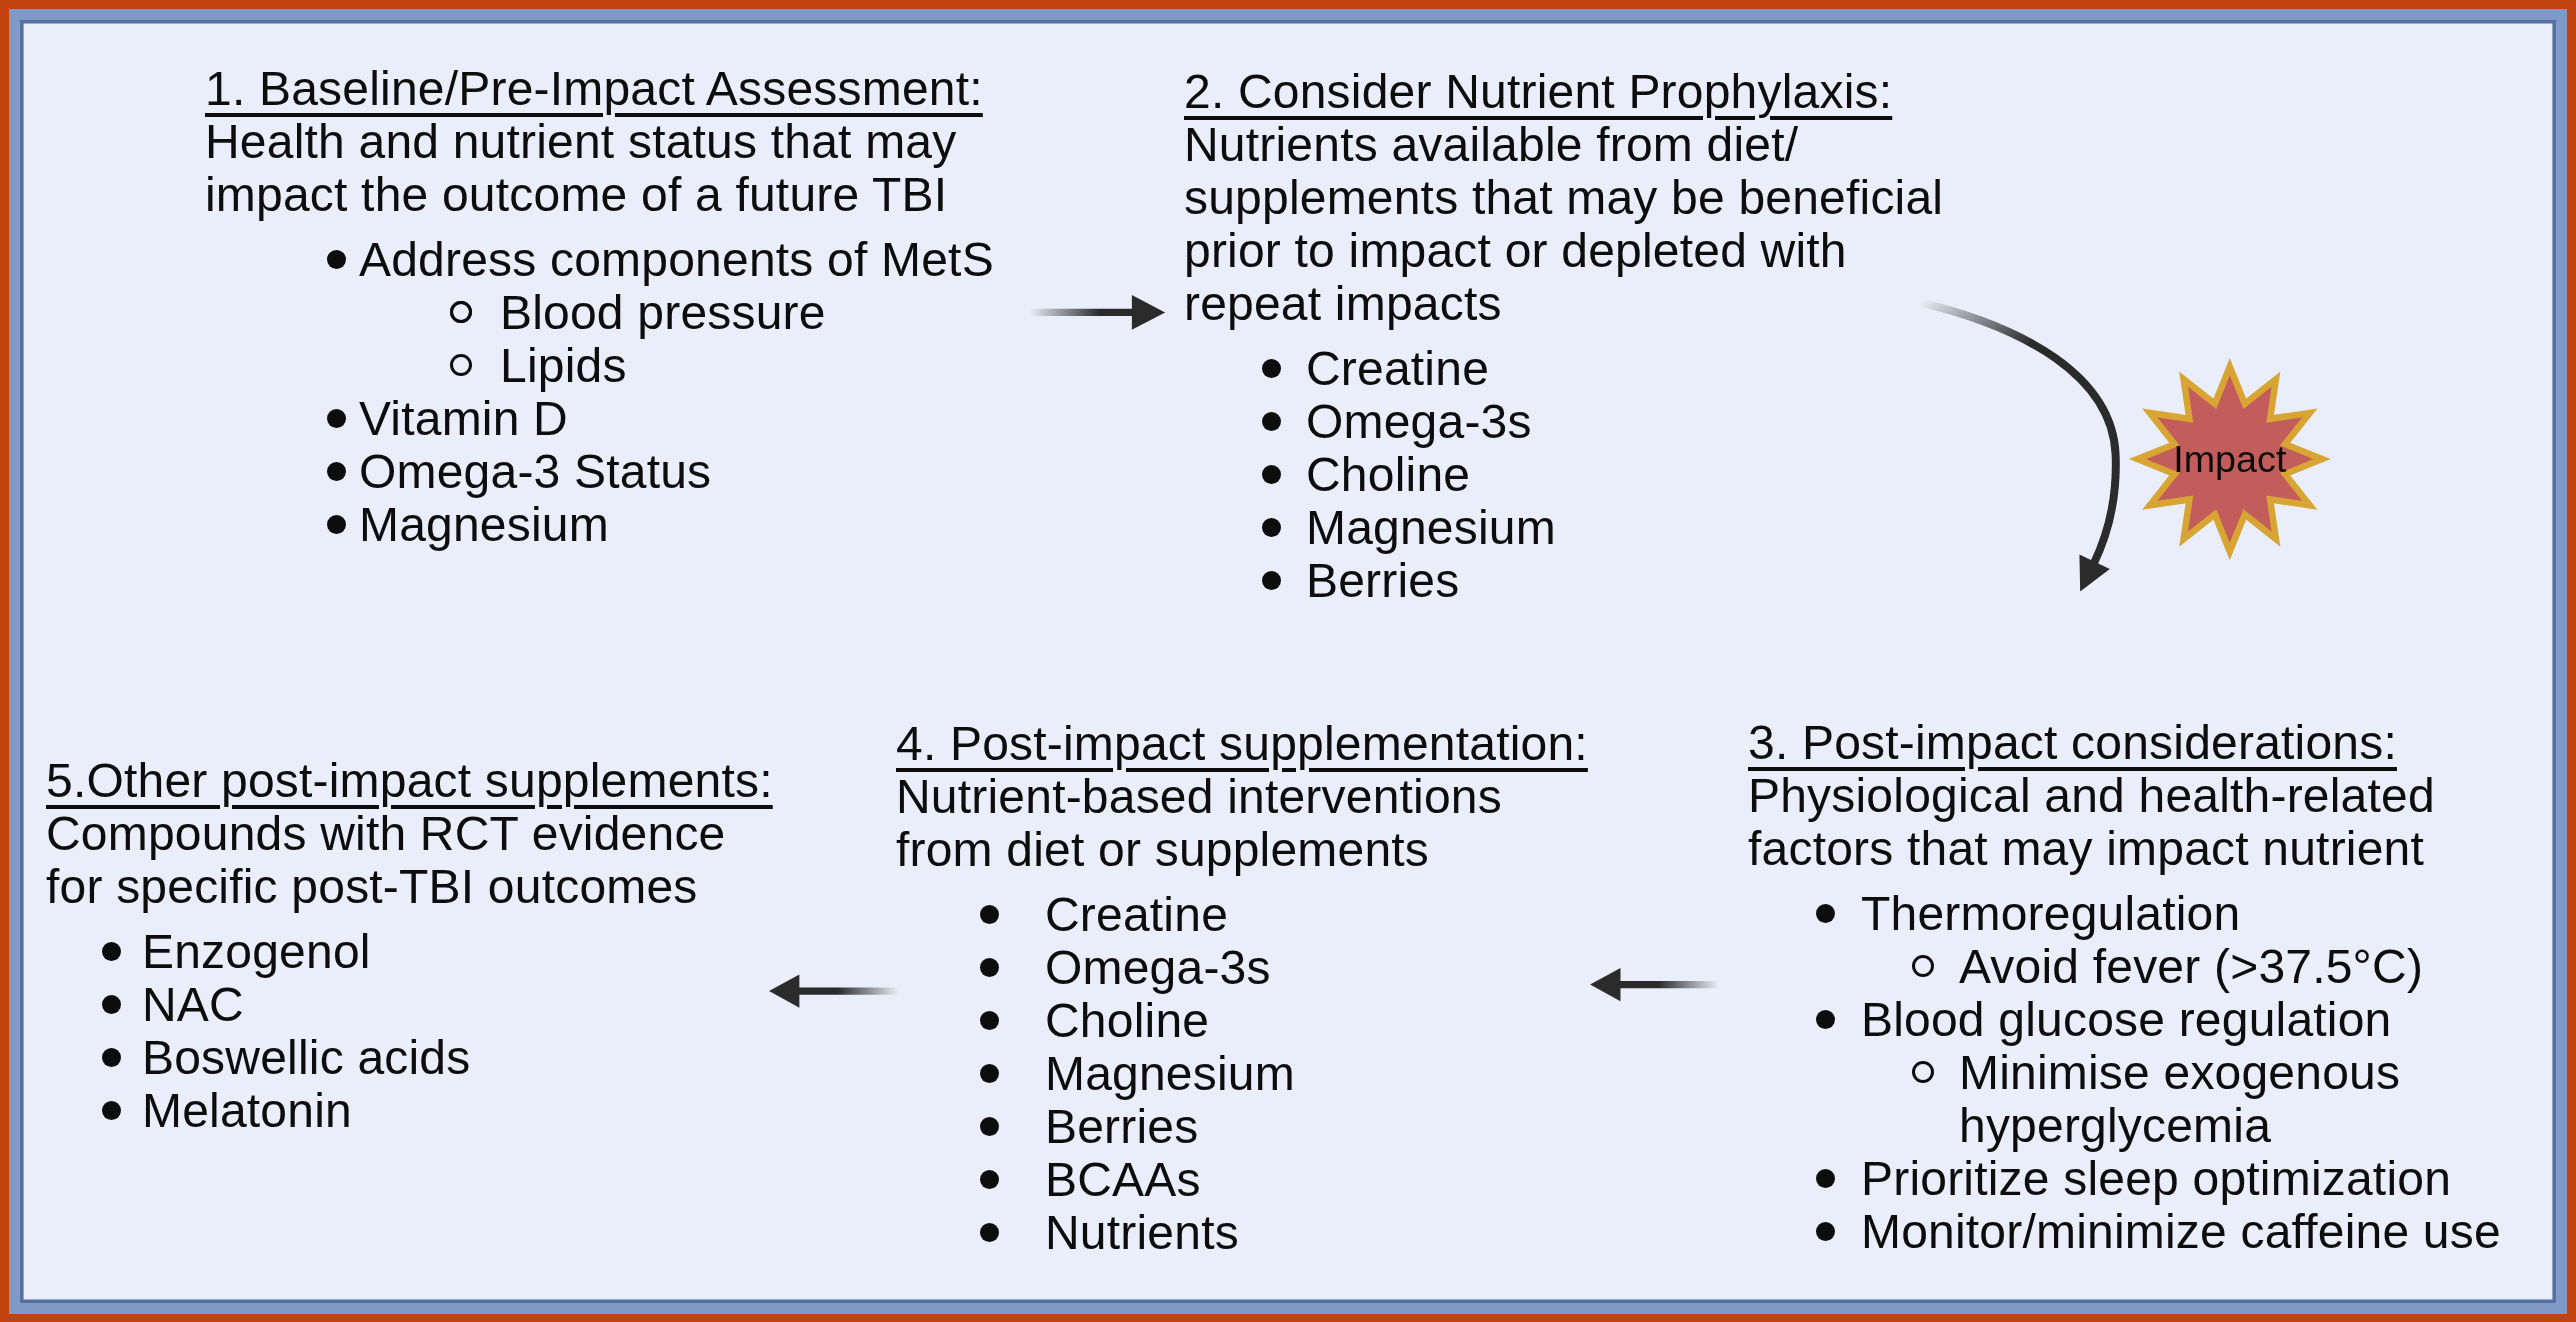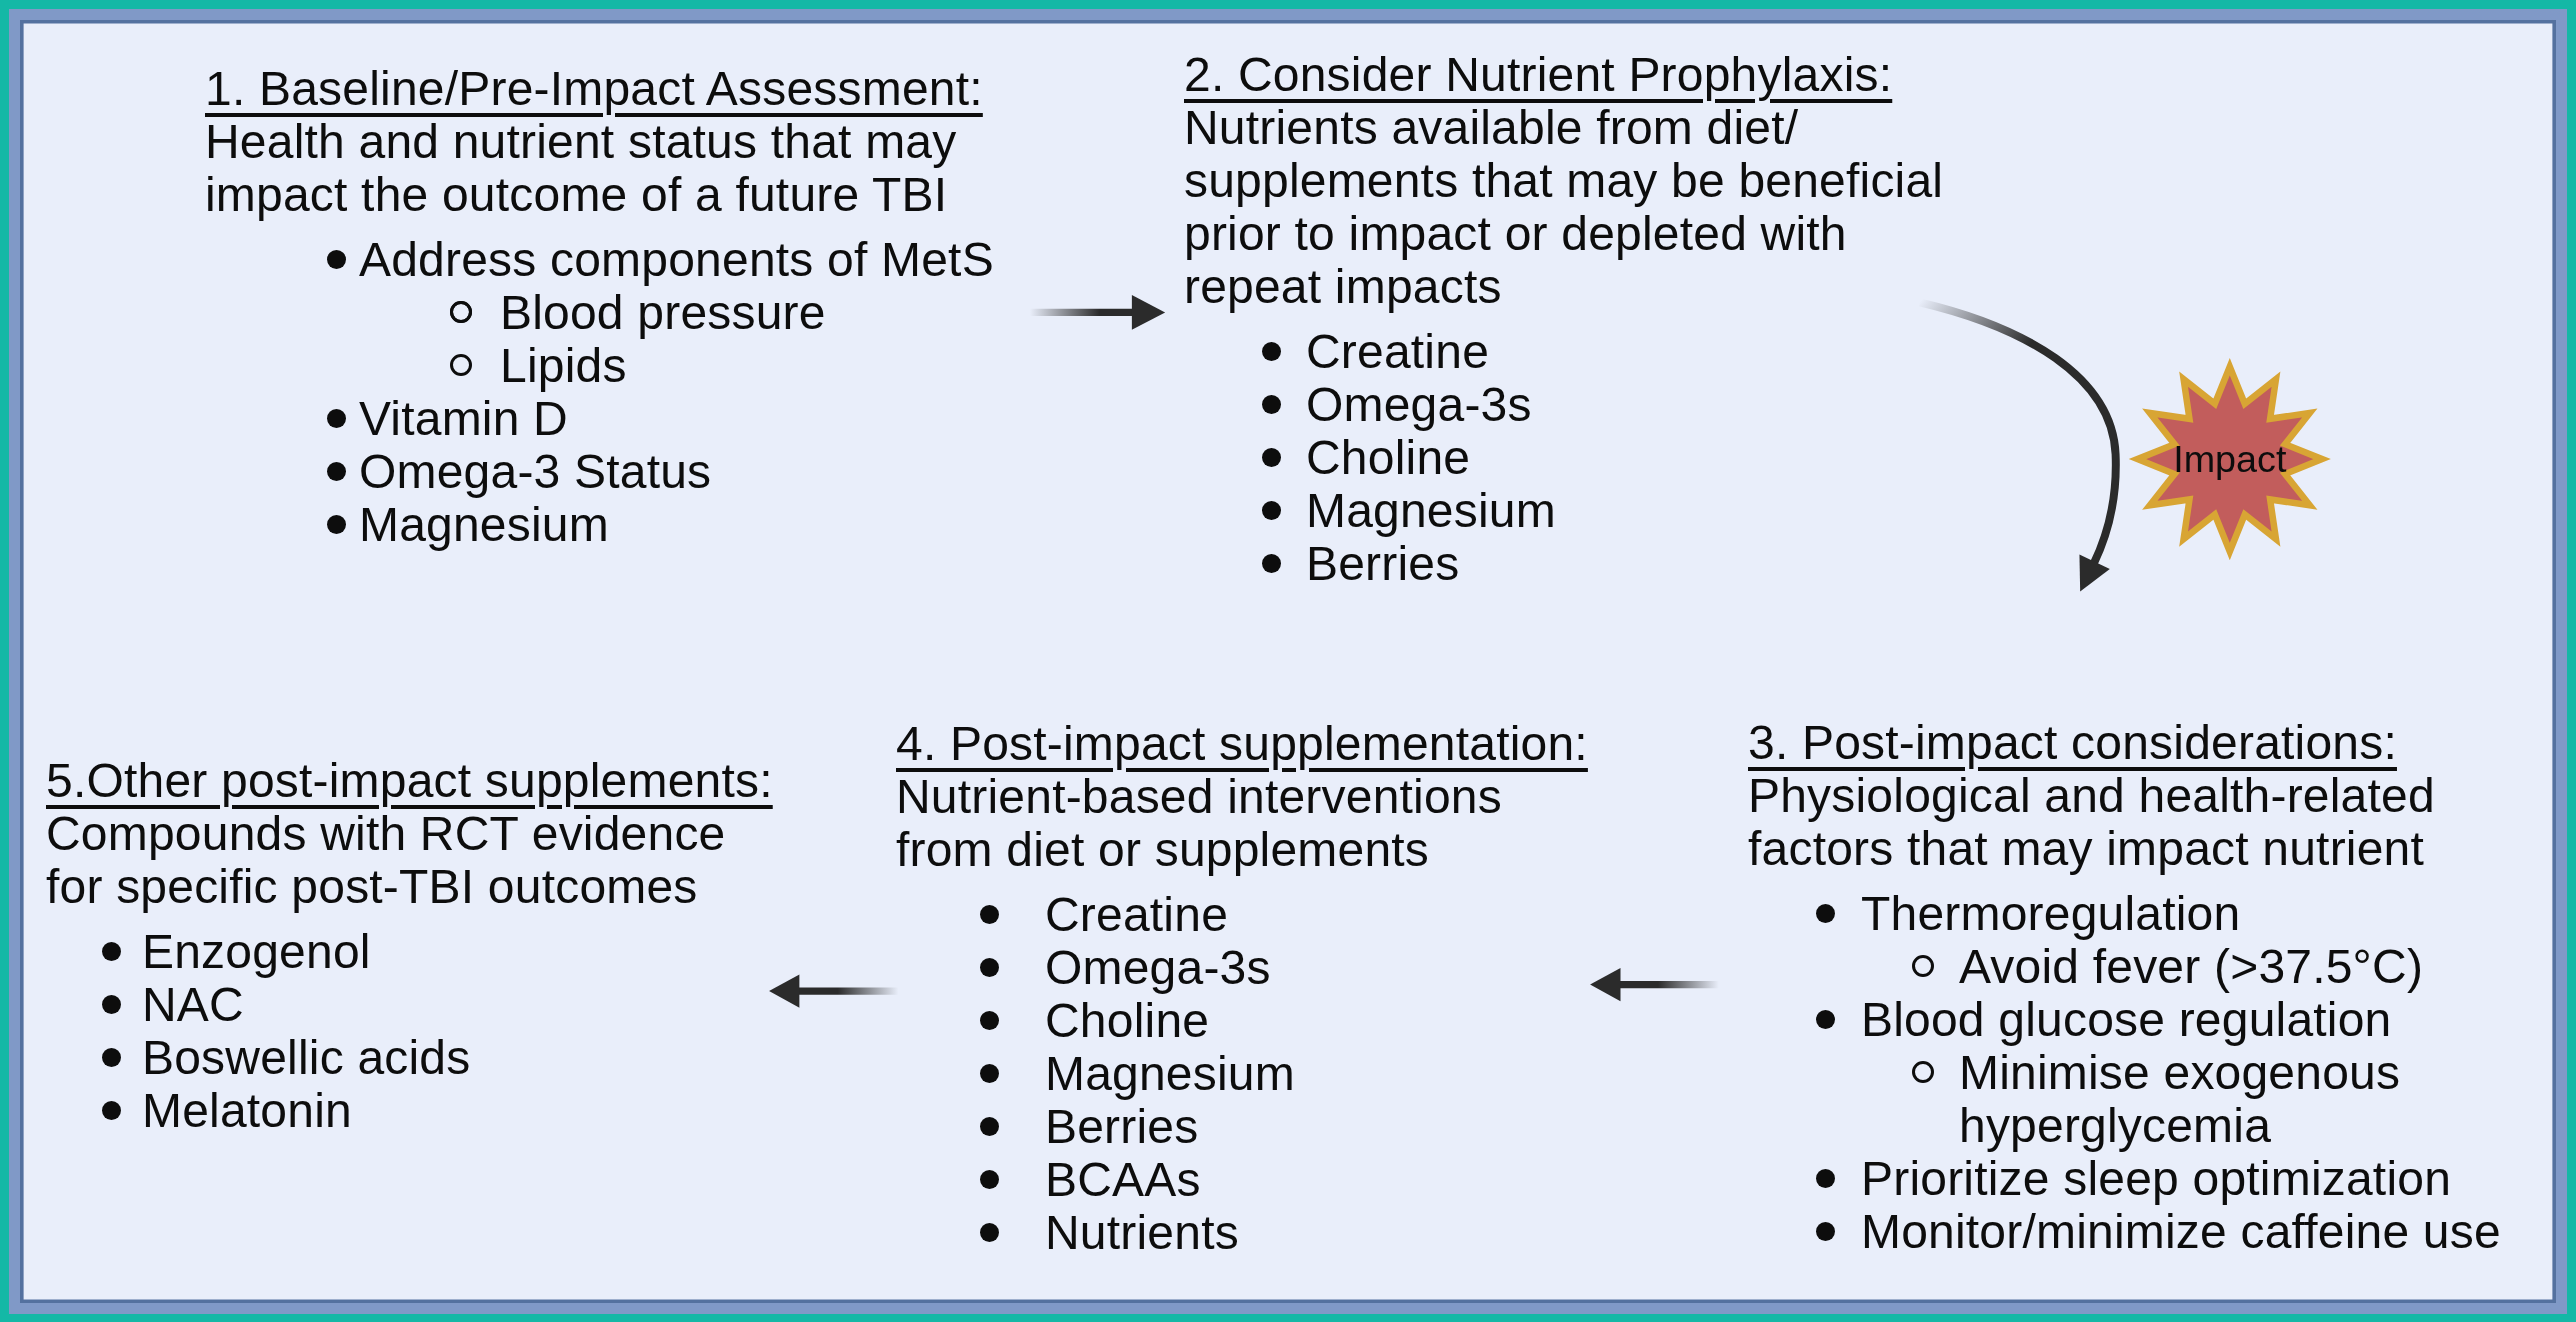--- a/index.html
+++ b/index.html
@@ -1,17 +1,17 @@
 <!DOCTYPE html>
 <html style="font-size:11.6px"><head>
 <meta charset="utf-8">
 <style>
   html,body{margin:0;padding:0;background:#ffffff;}
   .stage{
-    position:relative;width:2576px;height:1323px;background:#14b8a6;
+    position:relative;width:2576px;height:1323px;background:#c2410c;
     font-family:"Liberation Sans","DejaVu Sans",sans-serif;color:#0d0d0d;overflow:hidden;
   }
   .frame{
     position:absolute;left:9.4px;top:9.4px;right:9.4px;bottom:9.4px;
     background:#e9eefa;border:11.6px solid #8099c7;
     box-shadow:inset 0 0 0 3.6px #54719f;
   }
   .box{position:absolute;font-size:48px;line-height:53px;letter-spacing:0.2px;}
   .title{
     margin:0;font-size:48px;font-weight:400;line-height:53px;white-space:nowrap;
@@ -23,21 +23,21 @@
   ul.items li .marker{
     position:absolute;left:var(--m1,101px);top:17.3px;width:19px;height:19px;
     border-radius:50%;background:#0d0d0d;
   }
   ul.items li.lvl2{padding-left:var(--t2,275px);}
   ul.items li.lvl2 .marker{
     left:var(--m2,224px);top:15px;width:16px;height:16px;
     background:transparent;border:3.6px solid #0d0d0d;
   }
   #s1{left:205px;top:62px;width:842px;--m1:110px;--t1:142px;--m2:233px;--t2:283px;}
-  #s2{left:1184px;top:48px;width:838px;--m1:66px;--t1:110px;}
+  #s2{left:1184px;top:65px;width:838px;--m1:66px;--t1:110px;}
   #s3{left:1748px;top:716px;width:824px;--m1:56px;--t1:101px;--m2:152px;--t2:199px;}
   #s4{left:896px;top:717px;width:781px;--m1:72px;--t1:137px;}
   #s5{left:46px;top:754px;width:730px;--m1:44px;--t1:84px;}
   .overlay{position:absolute;left:0;top:0;pointer-events:none;}
   .overlay text{font-family:"Liberation Sans","DejaVu Sans",sans-serif;}
 </style>
 </head>
 <body>
 
 <div class="stage">

